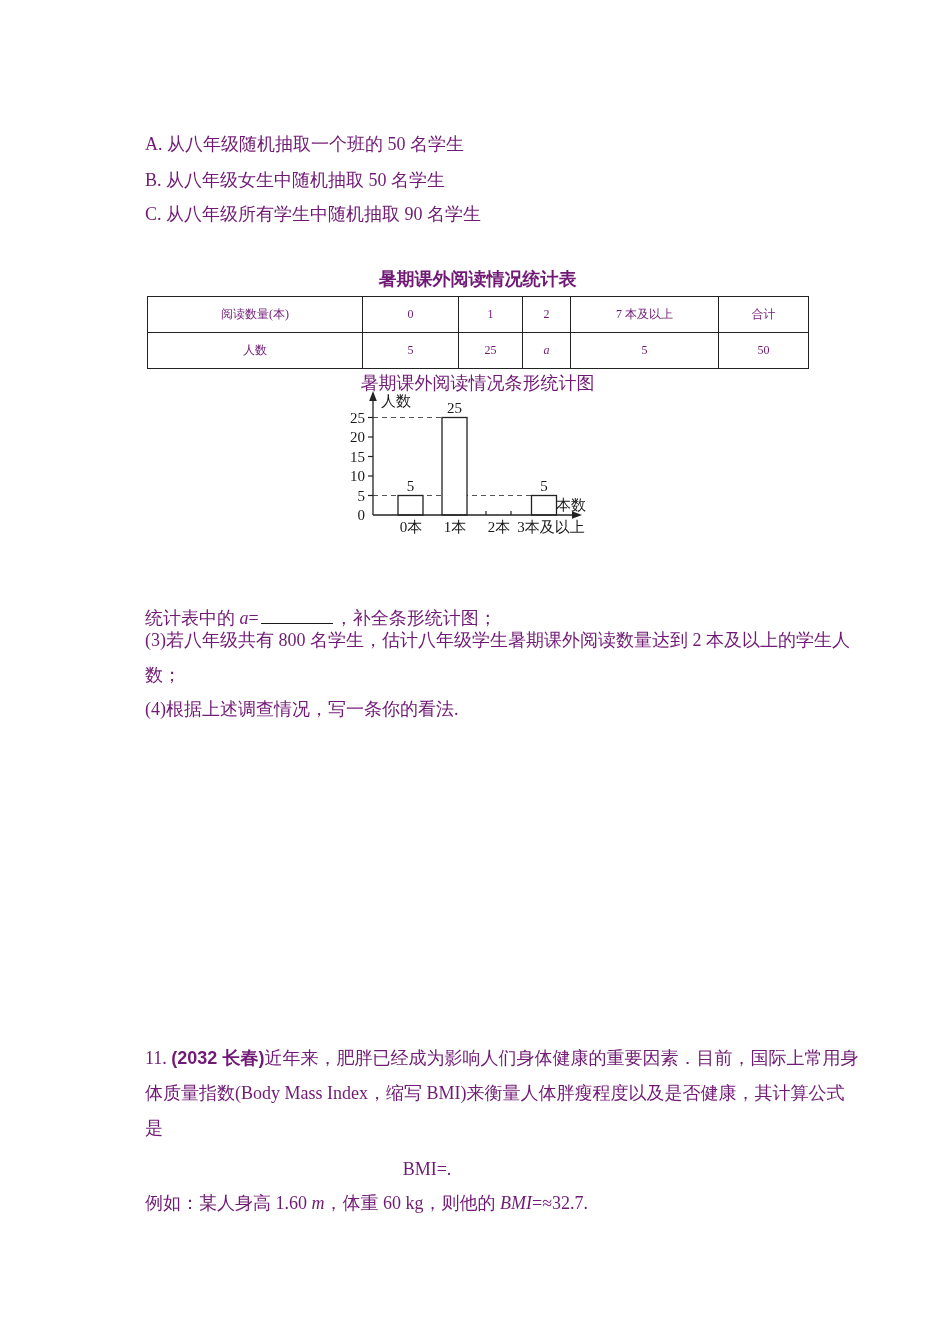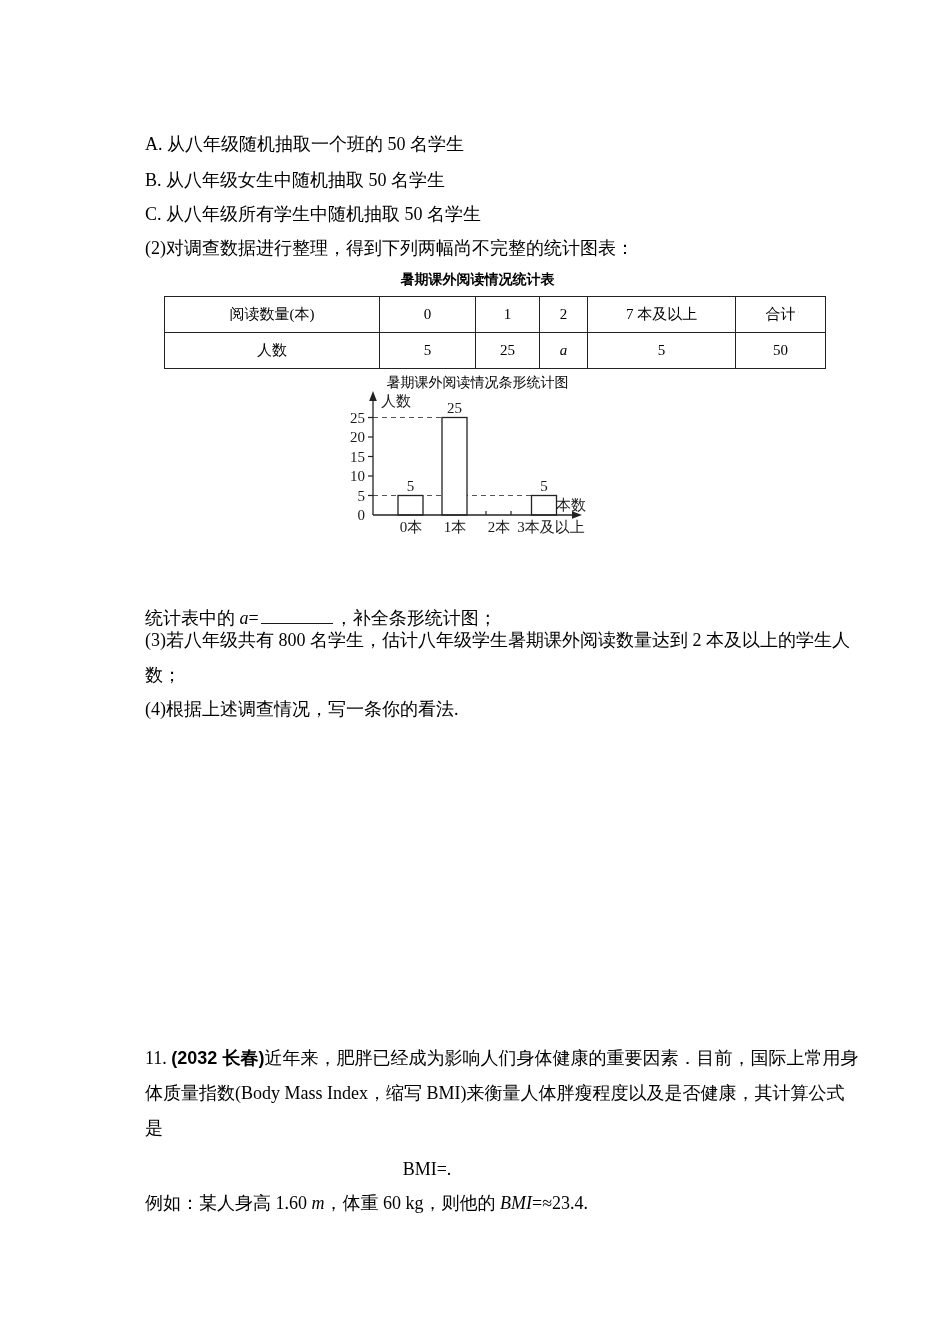--- a/index.html
+++ b/index.html
@@ -2,74 +2,73 @@
 <html><head>
 <meta charset="utf-8">
 <style>
   html,body { margin:0; padding:0; background:#e8e8e8; }
   .page {
     position:relative;
     width:950px; height:1344px;
     margin:0 auto;
     background:#ffffff;
     font-family:"Liberation Serif","DejaVu Serif",serif;
-    color:#000000;
+    color:#701a75;
     overflow:hidden;
   }
   .line {
     position:absolute; left:145px;
     font-size:18px; line-height:24px;
     white-space:nowrap;
   }
   .centered {
     position:absolute; left:147px; width:661px;
-    text-align:center; font-size:14px; line-height:24px;
+    text-align:center; font-size:18px; line-height:24px;
     white-space:nowrap;
   }
   .full-center {
     position:absolute; left:0; width:854px;
     text-align:center; font-size:18px; line-height:24px;
   }
   .heiti {
     font-family:"Liberation Sans","DejaVu Sans",sans-serif;
     font-weight:bold;
   }
   .italic { font-style:italic; }
   .blank {
     display:inline-block;
     width:72px; height:16px;
     border-bottom:1.5px solid #1a1a1a;
     margin:0 2px;
   }
   table.stats-table {
-    position:absolute; left:164px; top:296px;
+    position:absolute; left:147px; top:296px;
     width:661px; border-collapse:collapse; table-layout:fixed;
-    font-size:15px;
+    font-size:12px;
   }
   table.stats-table td {
     border:1.5px solid #222222;
     text-align:center; vertical-align:middle;
     height:35px; padding:0;
   }
   svg.bar-chart { position:absolute; left:330px; top:388px; }
   svg.bar-chart text {
     font-family:"Liberation Serif","DejaVu Serif",serif;
     font-size:15px; fill:#1a1a1a;
   }
 </style>
 </head>
 <body>
 
 <div class="page">
 
   <div class="line" style="top:132px">A. 从八年级随机抽取一个班的 50 名学生</div>
   <div class="line" style="top:168px">B. 从八年级女生中随机抽取 50 名学生</div>
-  <div class="line" style="top:202px">C. 从八年级所有学生中随机抽取 50 名学生</div>
+  <div class="line" style="top:202px">C. 从八年级所有学生中随机抽取 90 名学生</div>
 
-  <div class="line" style="top:236px">(2)对调查数据进行整理，得到下列两幅尚不完整的统计图表：</div>
 
   <div class="centered heiti" style="top:267px">暑期课外阅读情况统计表</div>
   <table class="stats-table">
     <colgroup>
       <col style="width:215px">
         <col style="width:96px">
         <col style="width:64px">
       <col style="width:48px">
         <col style="width:148px">
         <col style="width:90px">
@@ -137,16 +136,16 @@
   <div class="line" style="top:663px">数；</div>
   <div class="line" style="top:697px">(4)根据上述调查情况，写一条你的看法.</div>
 
   <div class="line" style="top:1046px">
     <span>11. </span><span class="heiti">(2032 长春)</span><span>近年来，肥胖已经成为影响人们身体健康的重要因素．目前，国际上常用身</span>
   </div>
   <div class="line" style="top:1081px">体质量指数(Body Mass Index，缩写 BMI)来衡量人体胖瘦程度以及是否健康，其计算公式</div>
   <div class="line" style="top:1116px">是</div>
   <div class="full-center" style="top:1157px">BMI=.</div>
   <div class="line" style="top:1191px">
-    <span>例如：某人身高 1.60 </span><span class="italic">m</span><span>，体重 60 kg，则他的 </span><span class="italic">BMI</span><span>=≈23.4.</span>
+    <span>例如：某人身高 1.60 </span><span class="italic">m</span><span>，体重 60 kg，则他的 </span><span class="italic">BMI</span><span>=≈32.7.</span>
   </div>
 
 </div>
 
 </body></html>

